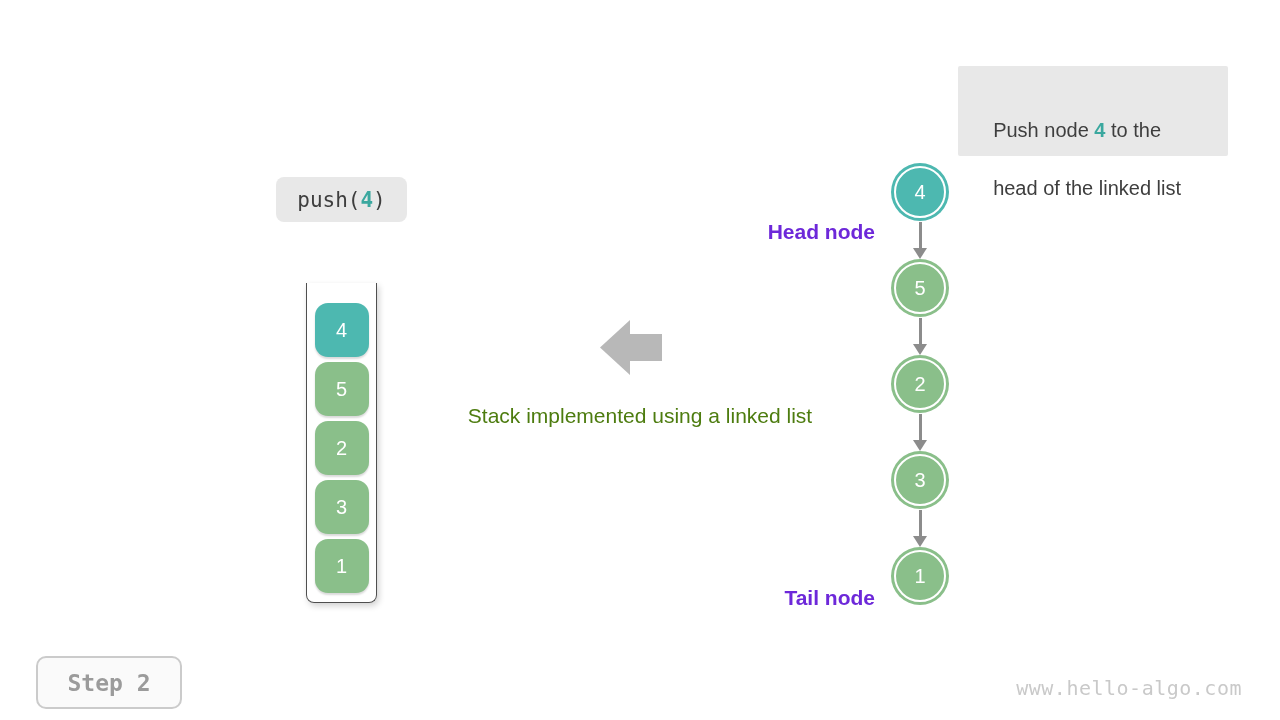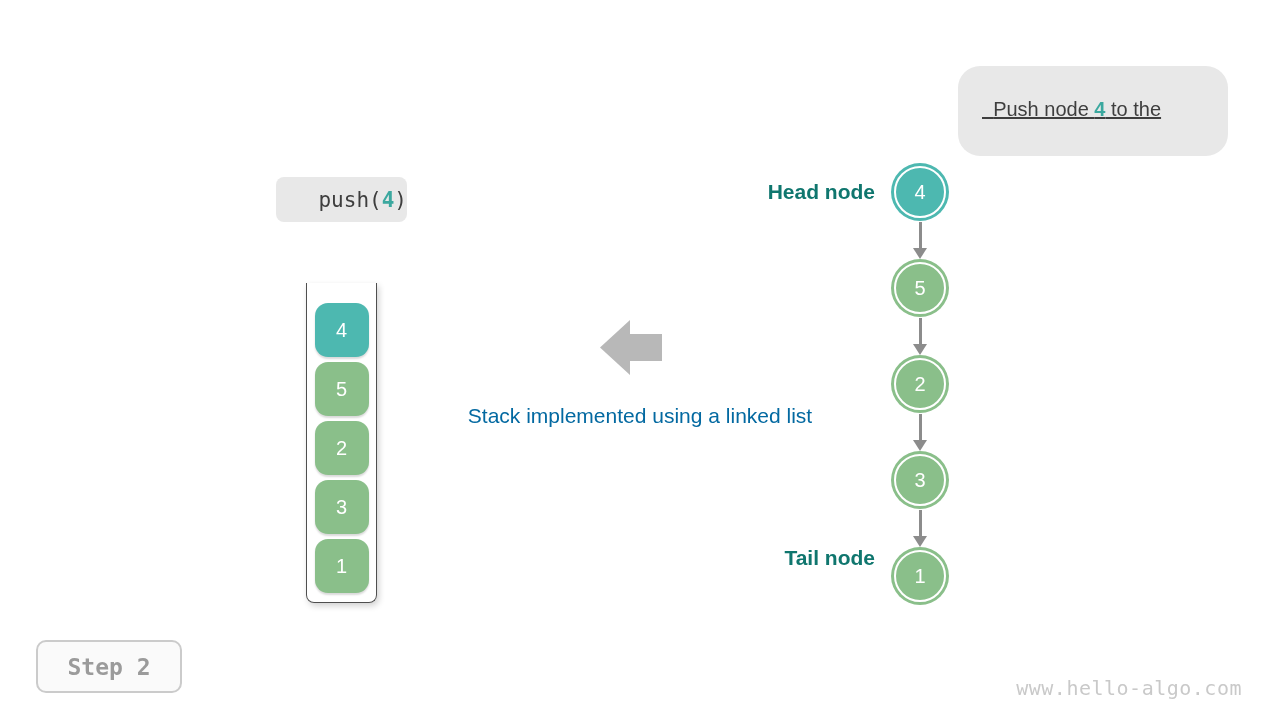--- a/index.html
+++ b/index.html
@@ -6,33 +6,32 @@
   body{
     width:1280px;height:720px;position:relative;background:#ffffff;
     font-family:"Liberation Sans","DejaVu Sans",sans-serif;
     overflow:hidden;
   }
   .abs{position:absolute;}
 
   
   .callout{
     left:958px;top:66px;width:270px;height:90px;
-    background:#e8e8e8;border-radius:22px;box-sizing:border-box;
-    padding:0 18px 14px 24px;
+    background:#e8e8e8;border-radius:2px;box-sizing:border-box;
+    padding:21px 18px 14px 24px;
     font-size:20px;line-height:29px;color:#3e3e3e;
     white-space:pre-wrap;
-    text-decoration:underline;
   }
   .hl-num{color:#3ba89f;font-weight:bold;}
 
   
   .code-chip{
     left:276px;top:177px;width:131px;height:45px;
     background:#e8e8e8;border-radius:8px;
-    display:flex;align-items:center;justify-content:flex-end;
+    display:flex;align-items:center;justify-content:center;
     font-family:"DejaVu Sans Mono","Liberation Mono",monospace;
     font-size:21px;color:#3e3e3e;white-space:pre;
   }
 
   
   .stack-box{
     left:306px;top:283px;width:71px;height:320px;box-sizing:border-box;
     border-left:1.5px solid #4f4f4f;border-right:1.5px solid #4f4f4f;
     border-bottom:1.5px solid #4f4f4f;
     border-bottom-left-radius:8px;border-bottom-right-radius:8px;
@@ -46,64 +45,65 @@
     color:#ffffff;font-size:20px;font-weight:500;
     box-shadow:0 2px 2px rgba(0,0,0,0.15);
   }
   .fill-teal{background:#4db8b0;}
   .fill-green{background:#8abf8a;}
 
   
   .big-arrow{left:600px;top:320px;width:62px;height:55px;}
   .caption{
     left:340px;top:404px;width:600px;text-align:center;
-    font-size:21px;color:#0369a1;
+    font-size:21px;color:#4d7c0f;
   }
 
   
   .ll-node{
     width:48px;height:48px;border-radius:50%;
     border:2px solid #ffffff;
     display:flex;align-items:center;justify-content:center;
     color:#ffffff;font-size:20px;font-weight:500;
   }
   .ll-node.fill-teal{box-shadow:0 0 0 3px #4db8b0;}
   .ll-node.fill-green{box-shadow:0 0 0 3px #8abf8a;}
   .connector{left:918.5px;width:3px;height:26px;background:#8c8c8c;}
   .arrowhead{
     left:913px;width:0;height:0;
     border-left:7px solid transparent;border-right:7px solid transparent;
     border-top:11px solid #8c8c8c;
   }
   .node-label{
     width:220px;text-align:right;left:655px;
-    font-size:21px;font-weight:bold;color:#0f766e;line-height:28px;
+    font-size:21px;font-weight:bold;color:#6d28d9;line-height:28px;margin-top:40px;
   }
 
   
   .step-chip{
-    left:36px;top:640px;width:146px;height:53px;box-sizing:border-box;
+    left:36px;top:656px;width:146px;height:53px;box-sizing:border-box;
     background:#fafafa;border:2px solid #cbcbcb;border-radius:10px;
     display:flex;align-items:center;justify-content:center;
     font-family:"DejaVu Sans Mono","Liberation Mono",monospace;
     font-size:23px;font-weight:bold;color:#9b9b9b;white-space:pre;
   }
 
   
   .watermark{
     right:38px;top:676px;
     font-family:"DejaVu Sans Mono","Liberation Mono",monospace;
     font-size:20px;color:#c9c9c9;letter-spacing:0.5px;
   }
 </style>
 </head>
 <body>
 
 <div class="abs callout">
   <span>Push node </span><span class="hl-num">4</span><span> to the</span><br>
+  <span>head of the linked list</span>
 </div>
 
 <div class="abs code-chip">
   <span>push(</span><span class="hl-num">4</span><span>)</span>
 </div>
 
 <div class="abs stack-box">
   <div class="stack-item fill-teal">4</div>
   <div class="stack-item fill-green">5</div>
   <div class="stack-item fill-green">2</div>

